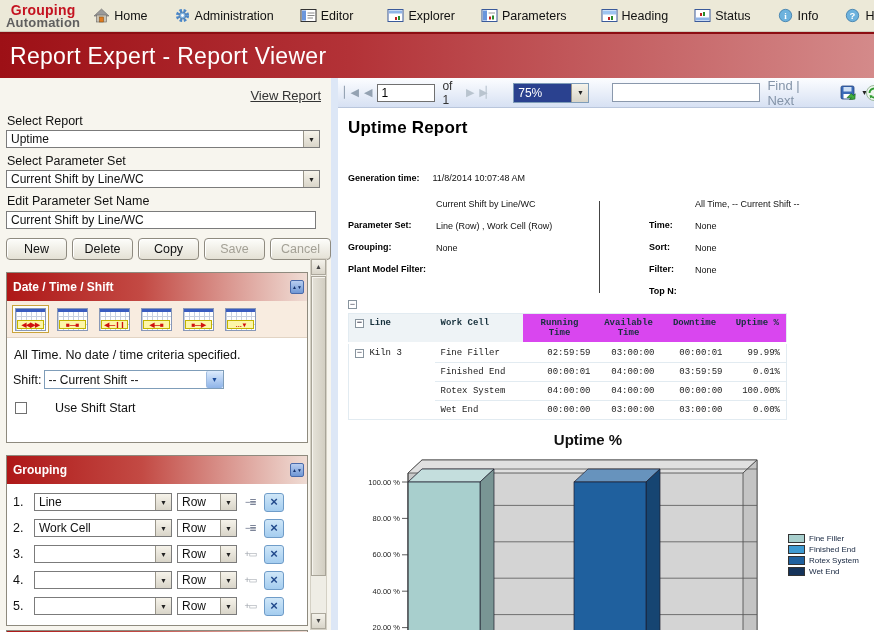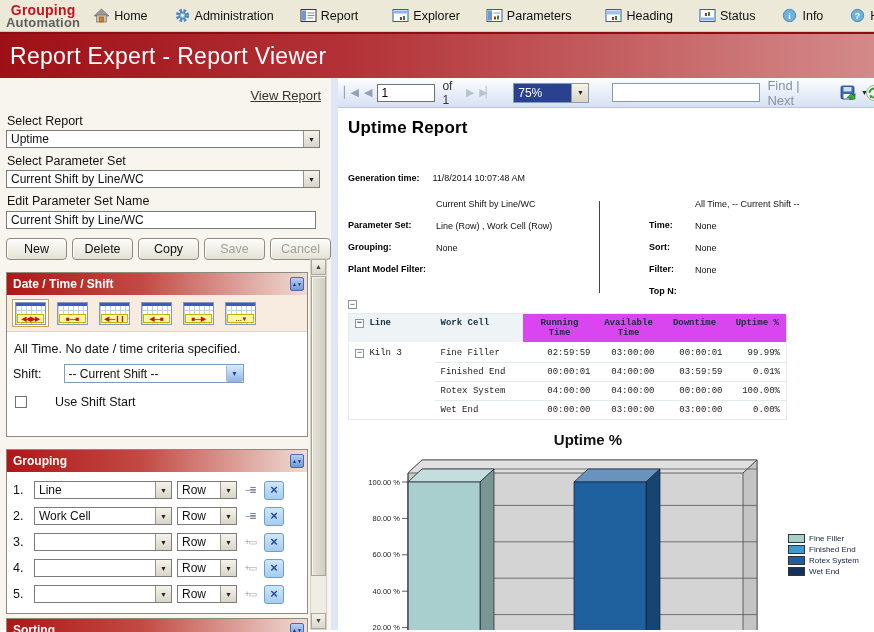--- a/index.html
+++ b/index.html
@@ -31,34 +31,34 @@
   .wsel { width:314px; height:18px; border:1px solid #7b7b7b; background:#fff; display:flex; align-items:center; }
   .wsel .txt { flex:1; font-size:12px; padding:0 4px; color:#111; white-space:nowrap; overflow:hidden; }
   .wsel .btn { width:16px; height:16px; background:linear-gradient(#f6f3ea,#d9d5c9); border-left:1px solid #9a968a; display:flex; align-items:center; justify-content:center; font-size:7px; color:#222; }
   .winput { width:310px; height:18px; border:1px solid #7b7b7b; font-size:12px; padding:0 4px; font-family:"Liberation Sans",sans-serif; color:#111; background:#fff; }
   .btnrow { display:flex; gap:5px; margin-top:9px; }
   .pbtn { width:63px; height:22px; background:linear-gradient(#fdfdfa,#e4e1d5); border:1px solid #8f8b80; border-radius:4px; box-shadow:inset 1px 1px 0 #fff; font-size:12.5px; color:#111; text-align:center; line-height:20px; cursor:pointer; }
   .pbtn.disabled { color:#a3a095; cursor:default; }
 
   
   .sec { width:302px; border:1px solid #8e8a7e; background:#fff; margin-top:12px; }
-  .sec-head { height:22px; background:linear-gradient(90deg,#ae1717 0%, #c34a44 45%, #efdcd4 100%); display:flex; align-items:center; justify-content:space-between; padding:0 3px 0 6px; }
+  .sec-head { height:28px; background:linear-gradient(90deg,#ae1717 0%, #c34a44 45%, #efdcd4 100%); display:flex; align-items:center; justify-content:space-between; padding:0 3px 0 6px; }
   .sec-head .ttl { color:#fff; font-weight:bold; font-size:12px; }
   .spin { width:14px; height:14px; border:1px solid #4a6aaa; border-radius:2px; background:linear-gradient(#b8cdf0,#7097d4); display:flex; flex-direction:column; align-items:center; justify-content:center; font-size:5px; color:#16336e; line-height:1; cursor:pointer; }
   .sec-head-only { margin-top:4px; }
 
   .calrow { background:#f8ece0; padding:4px 5px; display:flex; gap:5px; border-bottom:1px solid #e2d4c4; }
   .calbtn { width:37px; height:28px; padding:2px; border:1px solid transparent; display:flex; align-items:center; justify-content:center; cursor:pointer; }
   .calbtn.selected { background:#fdfdf8; border:1px solid #caa43c; }
   .cal { width:31px; height:23px; background:#fff; border:1px solid #8898b8; position:relative;
          background-image:linear-gradient(#3a5cc0 0 3px, transparent 3px), repeating-linear-gradient(90deg,#c8d0e0 0 1px, transparent 1px 5px), repeating-linear-gradient(#0000 0 7px,#c8d0e0 7px 8px); }
   .badge { position:absolute; left:1px; right:1px; bottom:1px; height:9px; background:#fdf6a8; border:1px solid #c3b400; font-size:6.5px; line-height:7px; color:#d01010; text-align:center; font-weight:bold; letter-spacing:-.5px; overflow:hidden; }
   .dt-body { padding:6px 6px 10px 6px; min-height:104px; }
   .alltime { font-size:12.5px; color:#111; margin:4px 0 8px 1px; }
-  .shiftrow { display:flex; align-items:center; gap:22px; }
+  .shiftrow { display:flex; align-items:center; gap:2px; }
   .shiftlab { font-size:12.5px; color:#111; }
   .xpsel { width:180px; height:19px; border:1px solid #7f9db9; display:flex; align-items:center; background:#fff; }
   .xpsel .txt { flex:1; font-size:12px; padding:0 4px; color:#111; }
   .xpsel .btn { width:17px; height:17px; margin:0; background:linear-gradient(#dcebfd,#8fb4e8); border-left:1px solid #9ebadf; border-radius:2px; display:flex; align-items:center; justify-content:center; font-size:7px; color:#1a4a9a; }
   .cbrow { display:flex; align-items:center; gap:28px; margin-top:12px; }
   .cbox { width:12px; height:12px; border:1px solid #707070; background:#fff; margin-left:2px; cursor:pointer; }
   .cblab { font-size:12.5px; color:#111; }
 
   .grp-body { padding:5px 4px 6px 6px; }
   .grow { display:flex; align-items:center; height:26px; gap:5px; }
@@ -152,21 +152,21 @@
   <div class="navitem">
     <span class="nicon">
       <svg viewBox="0 0 17 15">
           <rect x="1" y="1.5" width="15" height="12" fill="#fff" stroke="#333" stroke-width="1"></rect>
           <rect x="2" y="2.5" width="4" height="10" fill="#6a96dc"></rect>
           <line x1="7.5" y1="5" x2="14.5" y2="5" stroke="#888" stroke-width="1"></line>
           <line x1="7.5" y1="7.5" x2="14.5" y2="7.5" stroke="#888" stroke-width="1"></line>
           <line x1="7.5" y1="10" x2="13" y2="10" stroke="#888" stroke-width="1"></line>
         </svg>
     </span>
-    <span>Report</span>
+    <span>Editor</span>
   </div>
   <div class="navsep"></div>
   <div class="navitem">
     <span class="nicon">
       <svg viewBox="0 0 17 15">
           <rect x="1" y="1.5" width="15" height="12" fill="#fff" stroke="#3a5a9a" stroke-width="1"></rect>
           <rect x="2" y="2.5" width="13" height="3" fill="#8fb4e8"></rect>
           <rect x="8" y="9" width="2" height="3" fill="#c02020"></rect>
           <rect x="11" y="8" width="2" height="4" fill="#2a8a2a"></rect>
         </svg>

